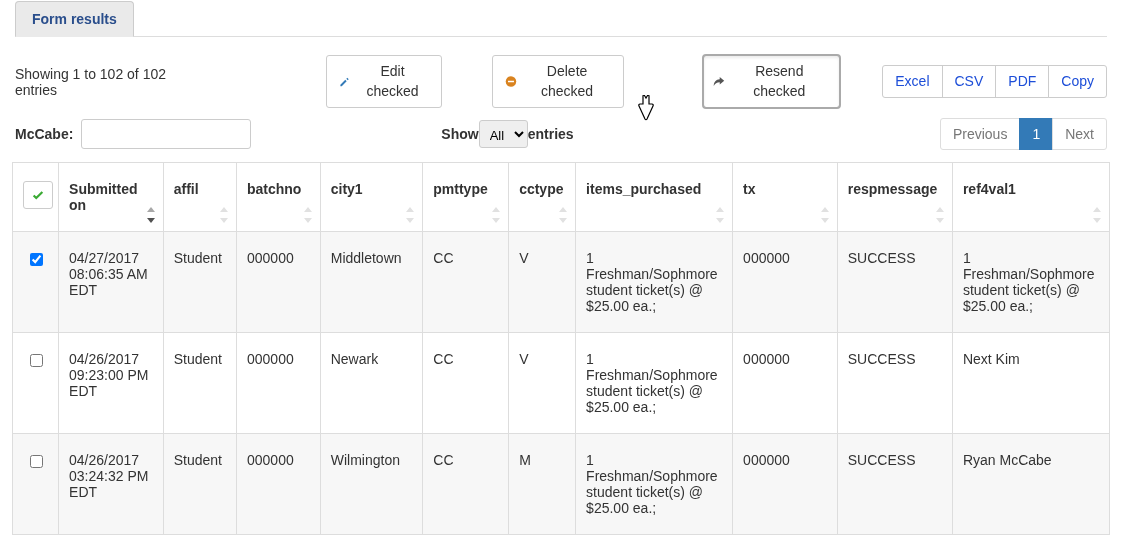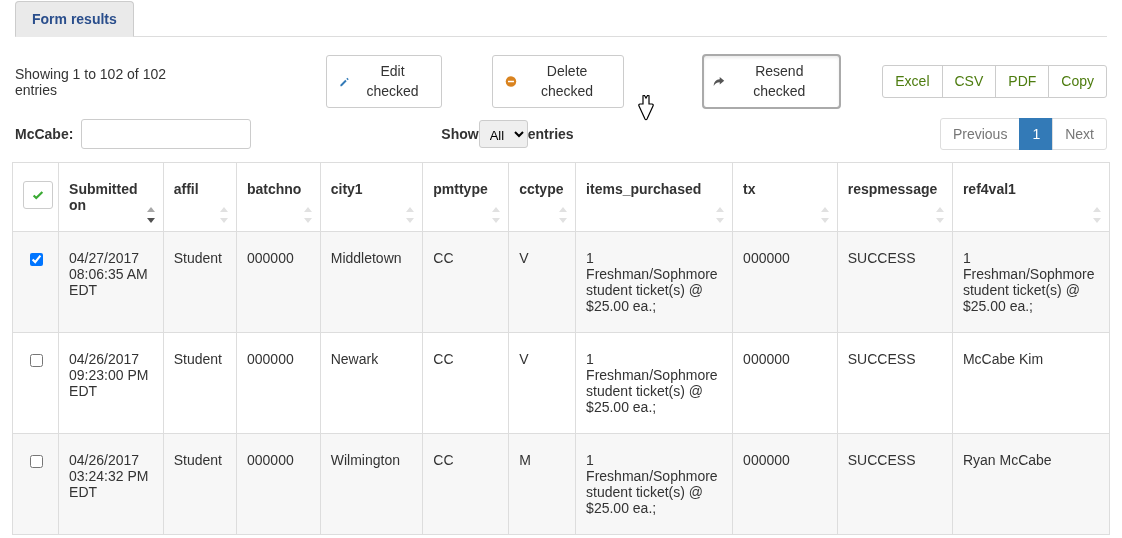--- a/index.html
+++ b/index.html
@@ -44,21 +44,21 @@
     border-radius: 3px;
     padding: 6px 12px;
     font-size: 14px;
     color: #333;
     cursor: pointer;
     line-height: 1.4;
   }
   .btn:focus, .btn.focus { outline: 2px solid #aaa; outline-offset: -1px; }
   .btn svg { display: block; }
   .btn-export {
-    color: #4d7c0f;
+    color: #1d4ed8;
   }
   .btn-group { display: flex; }
   .btn-group .btn { border-radius: 0; margin-left: -1px; }
   .btn-group .btn:first-child { border-radius: 3px 0 0 3px; margin-left: 0; }
   .btn-group .btn:last-child { border-radius: 0 3px 3px 0; }
 
   .row2 {
     margin: 0 15px 12px 15px;
     display: flex;
     align-items: center;
@@ -306,21 +306,21 @@
           <td style="text-align: center;"><input type="checkbox" style=""></td>
           <td>04/26/2017 09:23:00 PM EDT</td>
           <td>Student</td>
           <td>000000</td>
           <td>Newark</td>
           <td>CC</td>
           <td>V</td>
           <td>1 Freshman/Sophmore student ticket(s) @ $25.00 ea.;</td>
           <td>000000</td>
           <td>SUCCESS</td>
-          <td>McCabe Kim</td>
+          <td>Next Kim</td>
         </tr>
         <tr>
           <td style="text-align: center;"><input type="checkbox" style=""></td>
           <td>04/26/2017 03:24:32 PM EDT</td>
           <td>Student</td>
           <td>000000</td>
           <td>Wilmington</td>
           <td>CC</td>
           <td>M</td>
           <td>1 Freshman/Sophmore student ticket(s) @ $25.00 ea.;</td>

